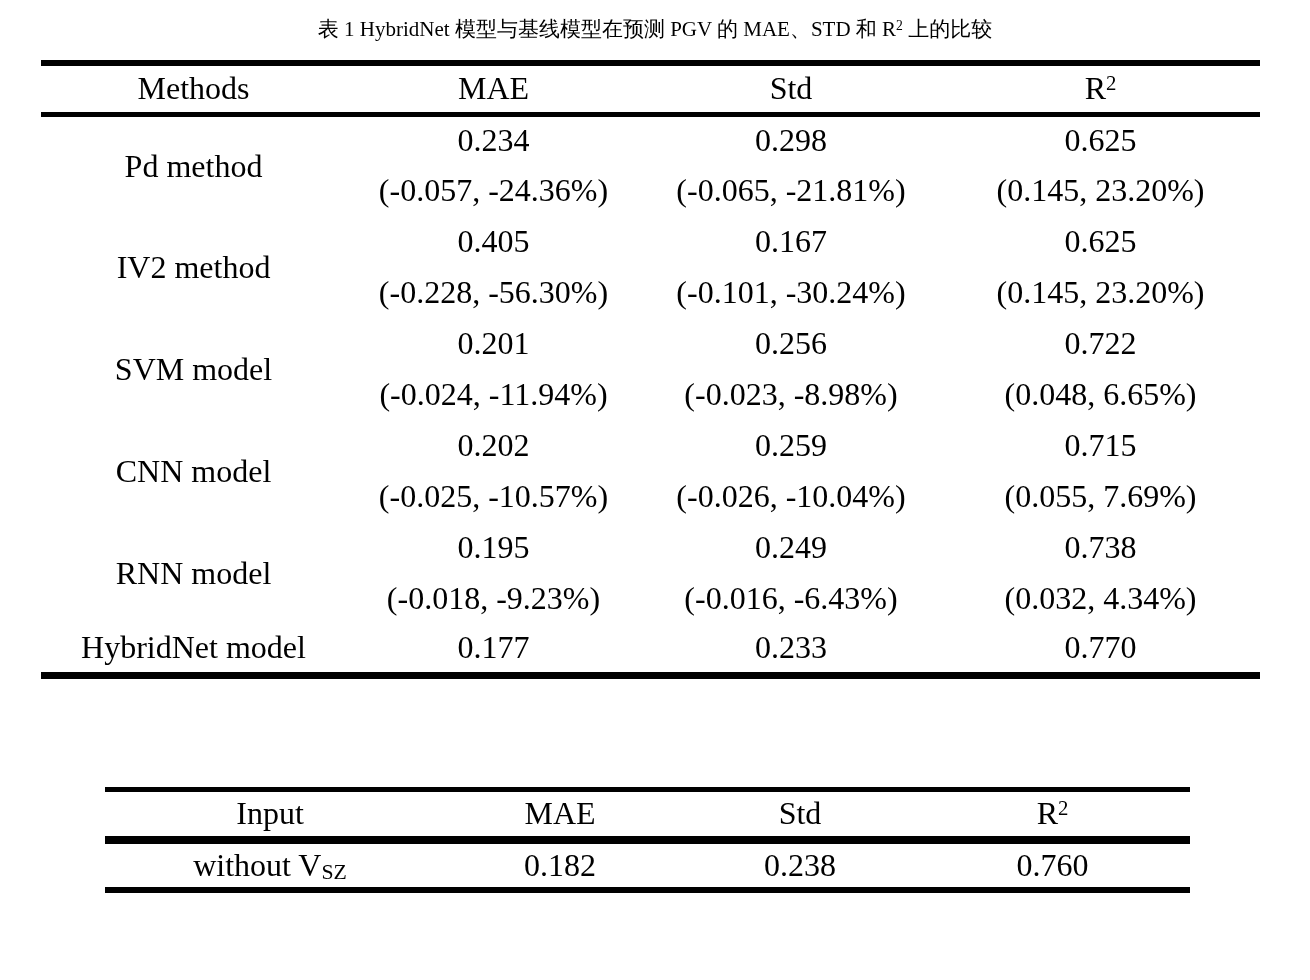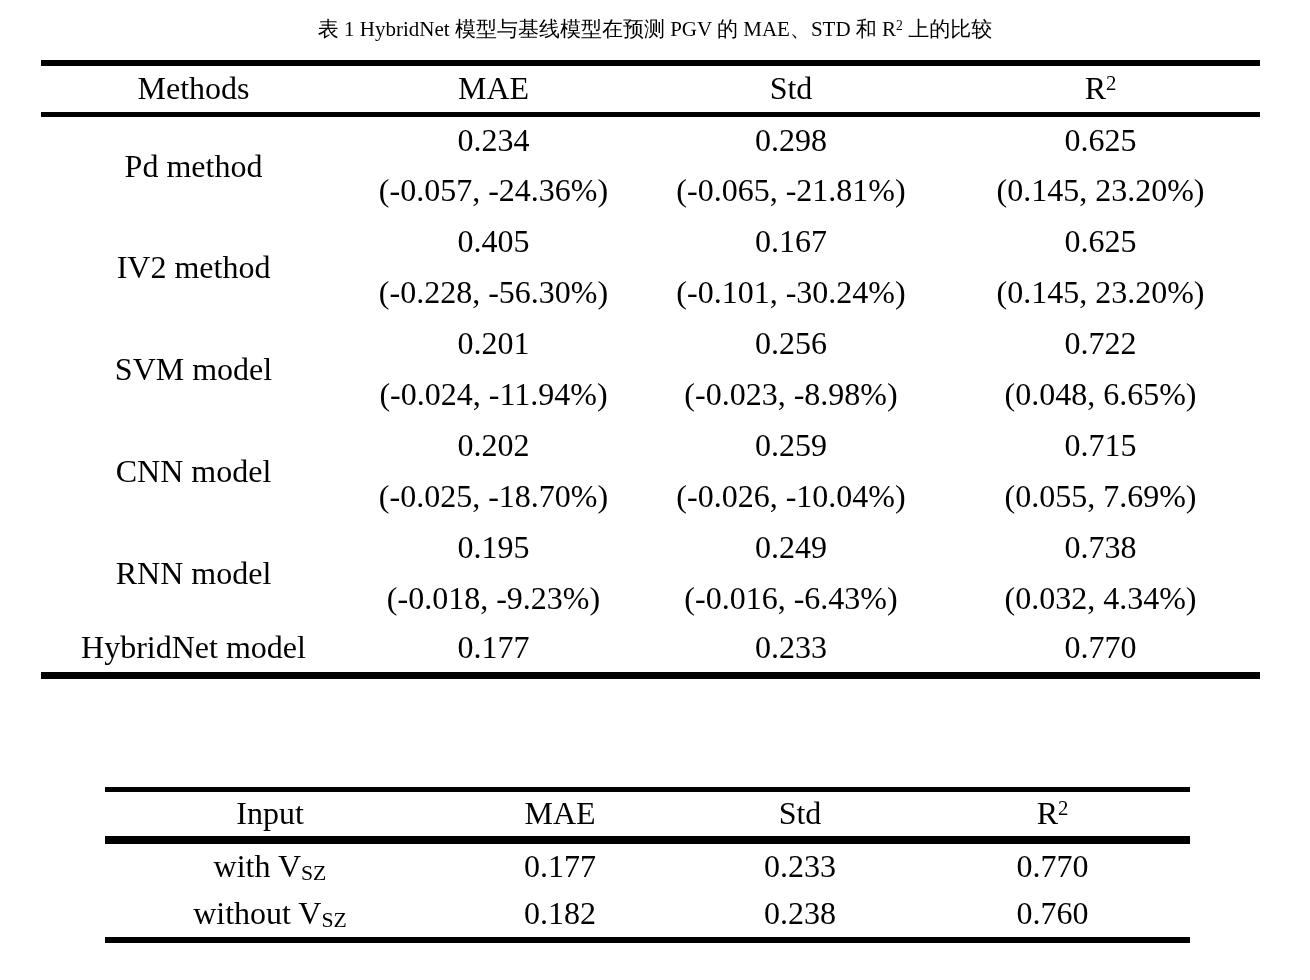--- a/index.html
+++ b/index.html
@@ -116,21 +116,21 @@
           <td>(-0.023, -8.98%)</td>
           <td>(0.048, 6.65%)</td>
         </tr>
         <tr>
           <td rowspan="2">CNN model</td>
           <td>0.202</td>
           <td>0.259</td>
           <td>0.715</td>
         </tr>
         <tr>
-          <td>(-0.025, -18.70%)</td>
+          <td>(-0.025, -10.57%)</td>
           <td>(-0.026, -10.04%)</td>
           <td>(0.055, 7.69%)</td>
         </tr>
         <tr>
           <td rowspan="2">RNN model</td>
           <td>0.195</td>
           <td>0.249</td>
           <td>0.738</td>
         </tr>
         <tr>
@@ -160,26 +160,20 @@
       <thead>
         <tr>
           <th>Input</th>
           <th>MAE</th>
           <th>Std</th>
           <th><span>R</span><span class="sup">2</span></th>
         </tr>
       </thead>
       <tbody>
         <tr>
-          <td><span>with V</span><span class="sub">SZ</span></td>
-          <td>0.177</td>
-          <td>0.233</td>
-          <td>0.770</td>
-        </tr>
-        <tr>
           <td><span>without V</span><span class="sub">SZ</span></td>
           <td>0.182</td>
           <td>0.238</td>
           <td>0.760</td>
         </tr>
       </tbody>
     </table>
   </div>
 
 </div>

